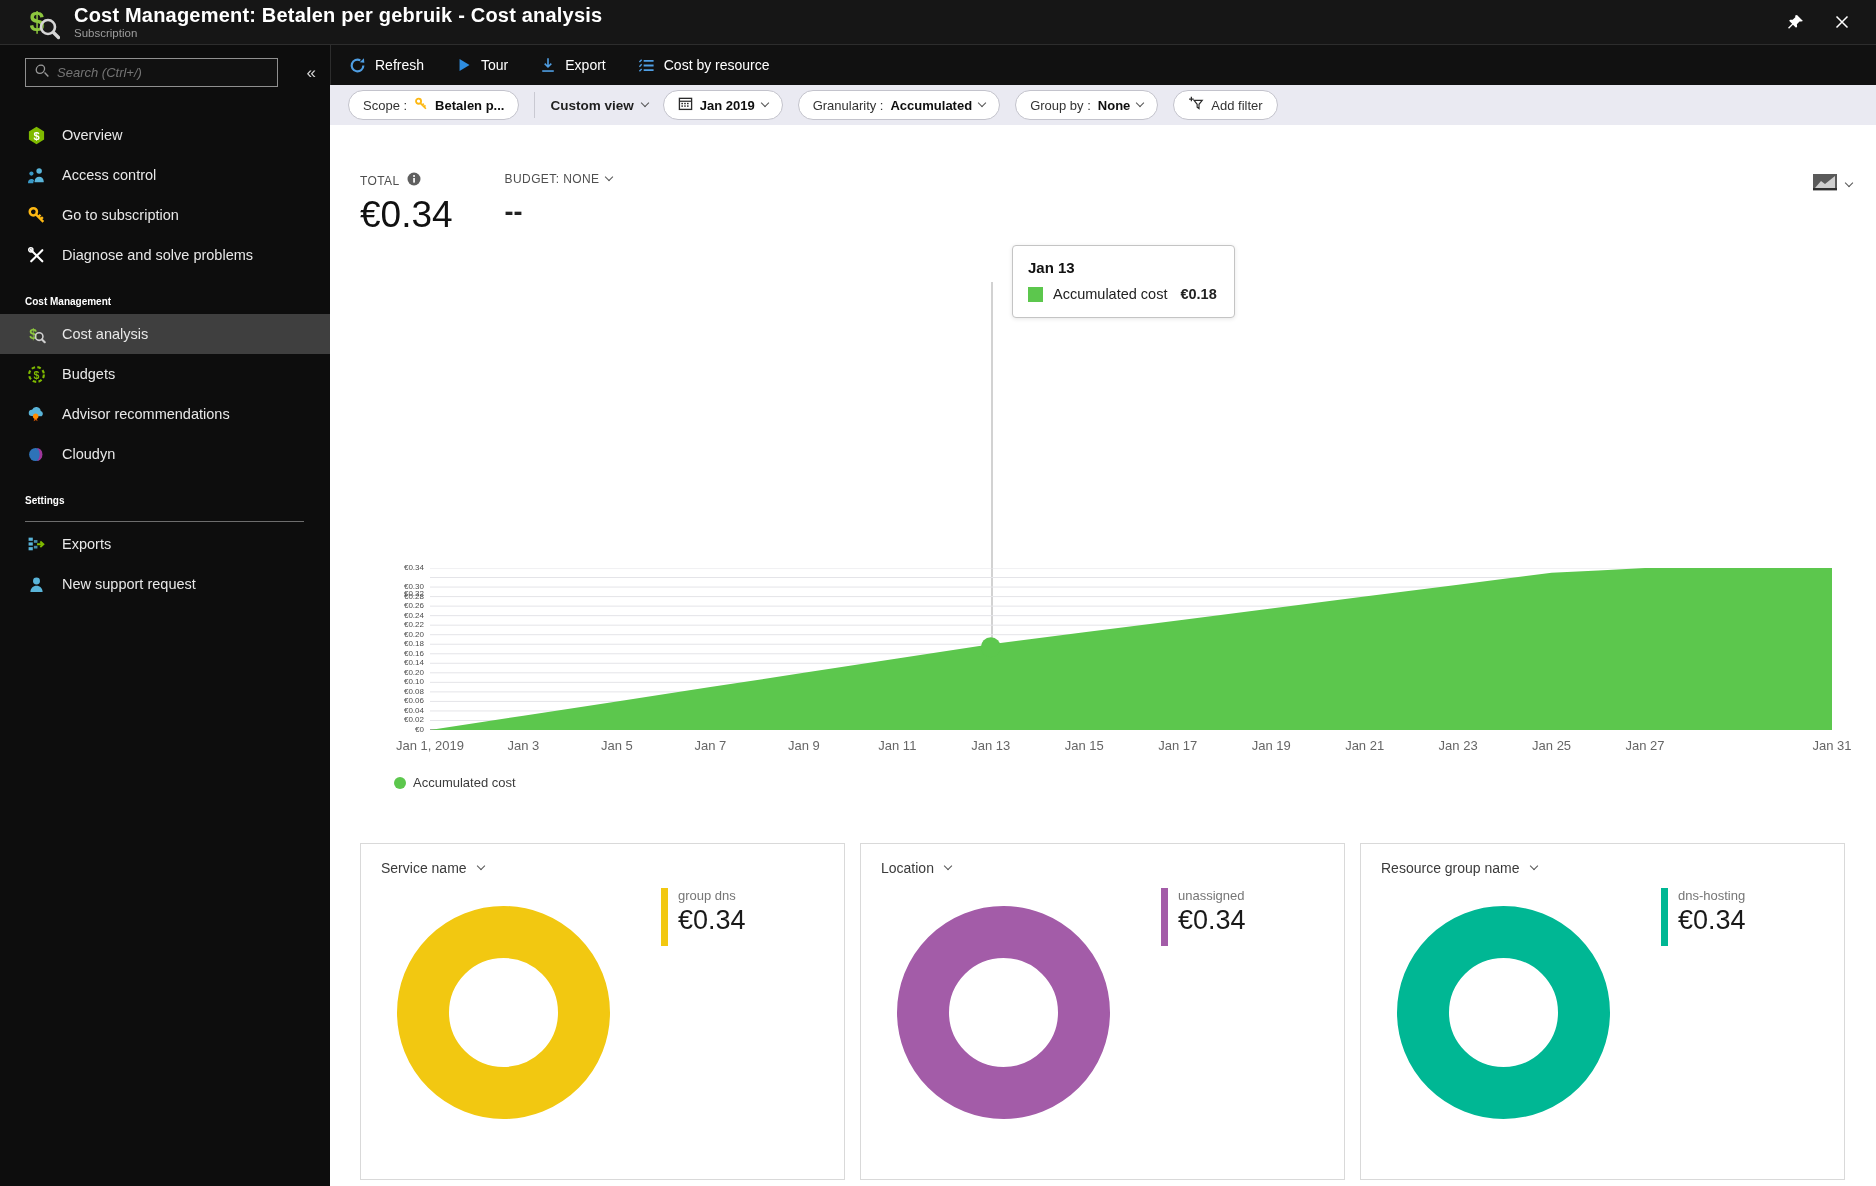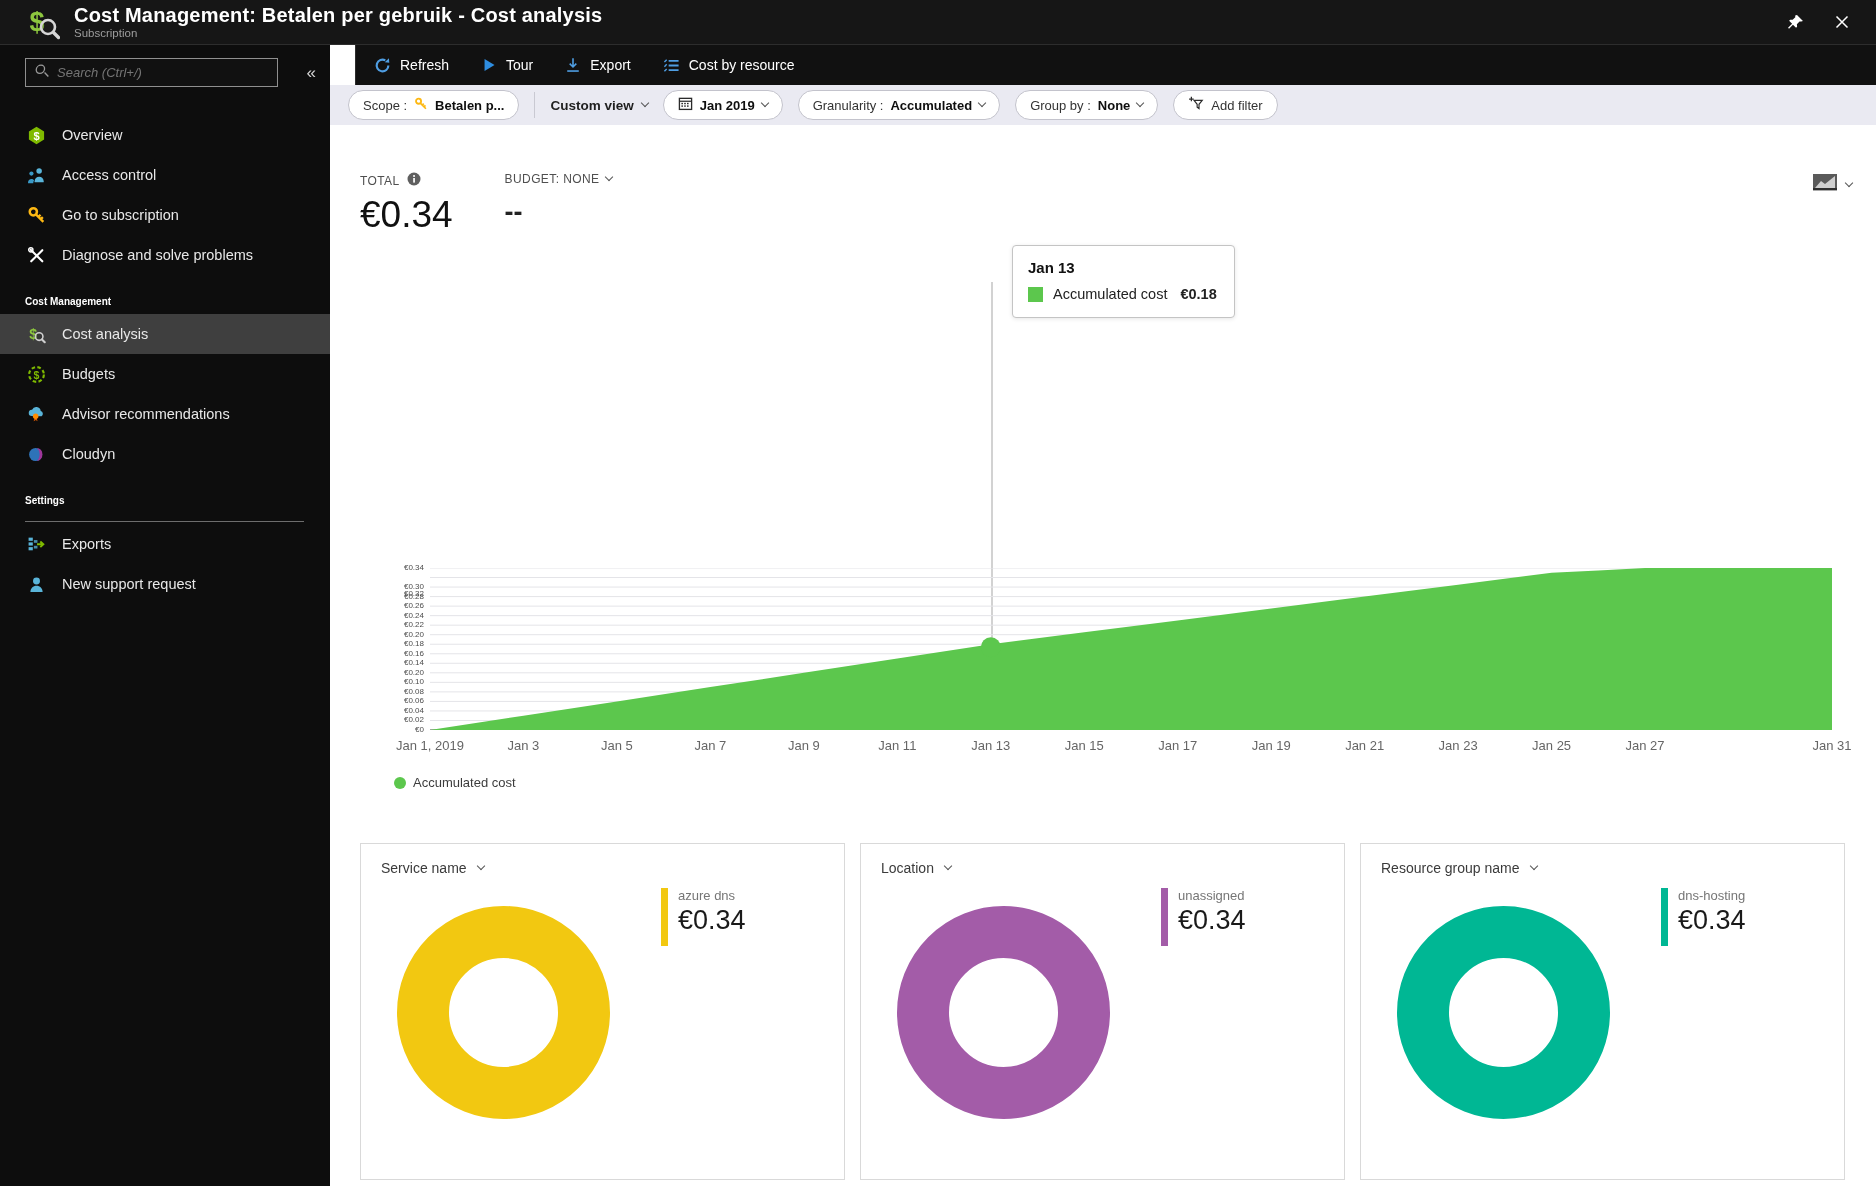--- a/index.html
+++ b/index.html
@@ -26,21 +26,21 @@
   .searchbox input { background:transparent; border:0; outline:0; color:#b5b5b5; font-style:italic; font-size:13px; width:100%; font-family:inherit; }
   .collapse-btn { color:#d5d5d5; font-size:17px; cursor:pointer; padding:0 6px; user-select:none; }
   .nav-group { margin-top:20px; }
   .nav-item { height:40px; display:flex; align-items:center; gap:16px; padding-left:27px; color:#e8e8e8; font-size:14.5px; cursor:pointer; }
   .nav-item.selected { background:#3f3f3f; }
   .nav-item .ic { width:19px; height:19px; flex:none; }
   .nav-header { padding:21px 0 7px 25px; color:#fff; font-weight:700; font-size:10px; }
   .nav-divider { border-top:1px solid #6d6d6d; margin:8px 26px 2px 25px; }
 
   
-  .cmdbar { height:40px; background:#111; display:flex; align-items:center; gap:32px; padding-left:18px; border-left:1px solid #2d2d2d; flex:none;margin-left:25px; }
+  .cmdbar { height:40px; background:#111; display:flex; align-items:center; gap:32px; padding-left:18px; border-left:1px solid #2d2d2d; flex:none; }
   .cmd { display:flex; align-items:center; gap:9px; color:#fff; font-size:14px; cursor:pointer; }
   .cmd svg { display:block; }
 
   
   .filterbar { height:40px; background:#eaeaf2; display:flex; align-items:center; gap:15px; padding-left:18px; flex:none; }
   .pill { height:30px; background:#fff; border:1px solid #c3c3cc; border-radius:16px; display:flex; align-items:center; gap:7px; padding:0 14px; font-size:13px; color:#333; cursor:pointer; white-space:nowrap; }
   .pill b { color:#0f0f0f; }
   .plainbtn { display:flex; align-items:center; gap:8px; font-size:13.5px; color:#1f1f1f; cursor:pointer; font-weight:600; }
   .vdiv { width:1px; height:26px; background:#c9c9d2; }
   .chev { display:inline-block; width:6px; height:6px; border-right:1.6px solid #555; border-bottom:1.6px solid #555; transform:rotate(45deg); margin-top:-4px; }
@@ -412,21 +412,21 @@
         <div class="cards">
           <div class="card">
             <div class="card-head">
               <span>Service name</span>
               <span class="chev"></span>
             </div>
             <div class="donut" style="border-color: rgb(242, 200, 17);"></div>
             <div class="card-legend">
               <span class="cl-bar" style="background: rgb(242, 200, 17);"></span>
               <span>
-                <div class="cl-label">azure dns</div>
+                <div class="cl-label">group dns</div>
                 <div class="cl-value">€0.34</div>
               </span>
             </div>
           </div>
           <div class="card">
             <div class="card-head">
               <span>Location</span>
               <span class="chev"></span>
             </div>
             <div class="donut" style="border-color: rgb(163, 92, 168);"></div>

